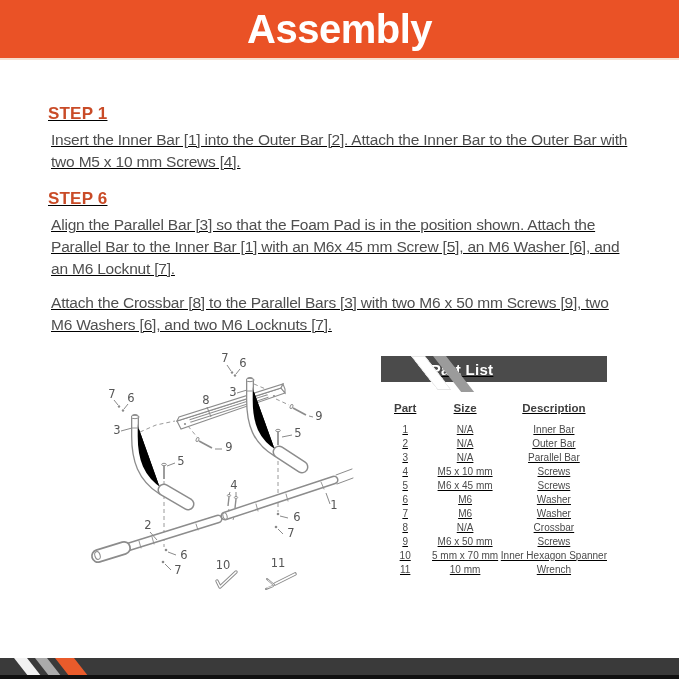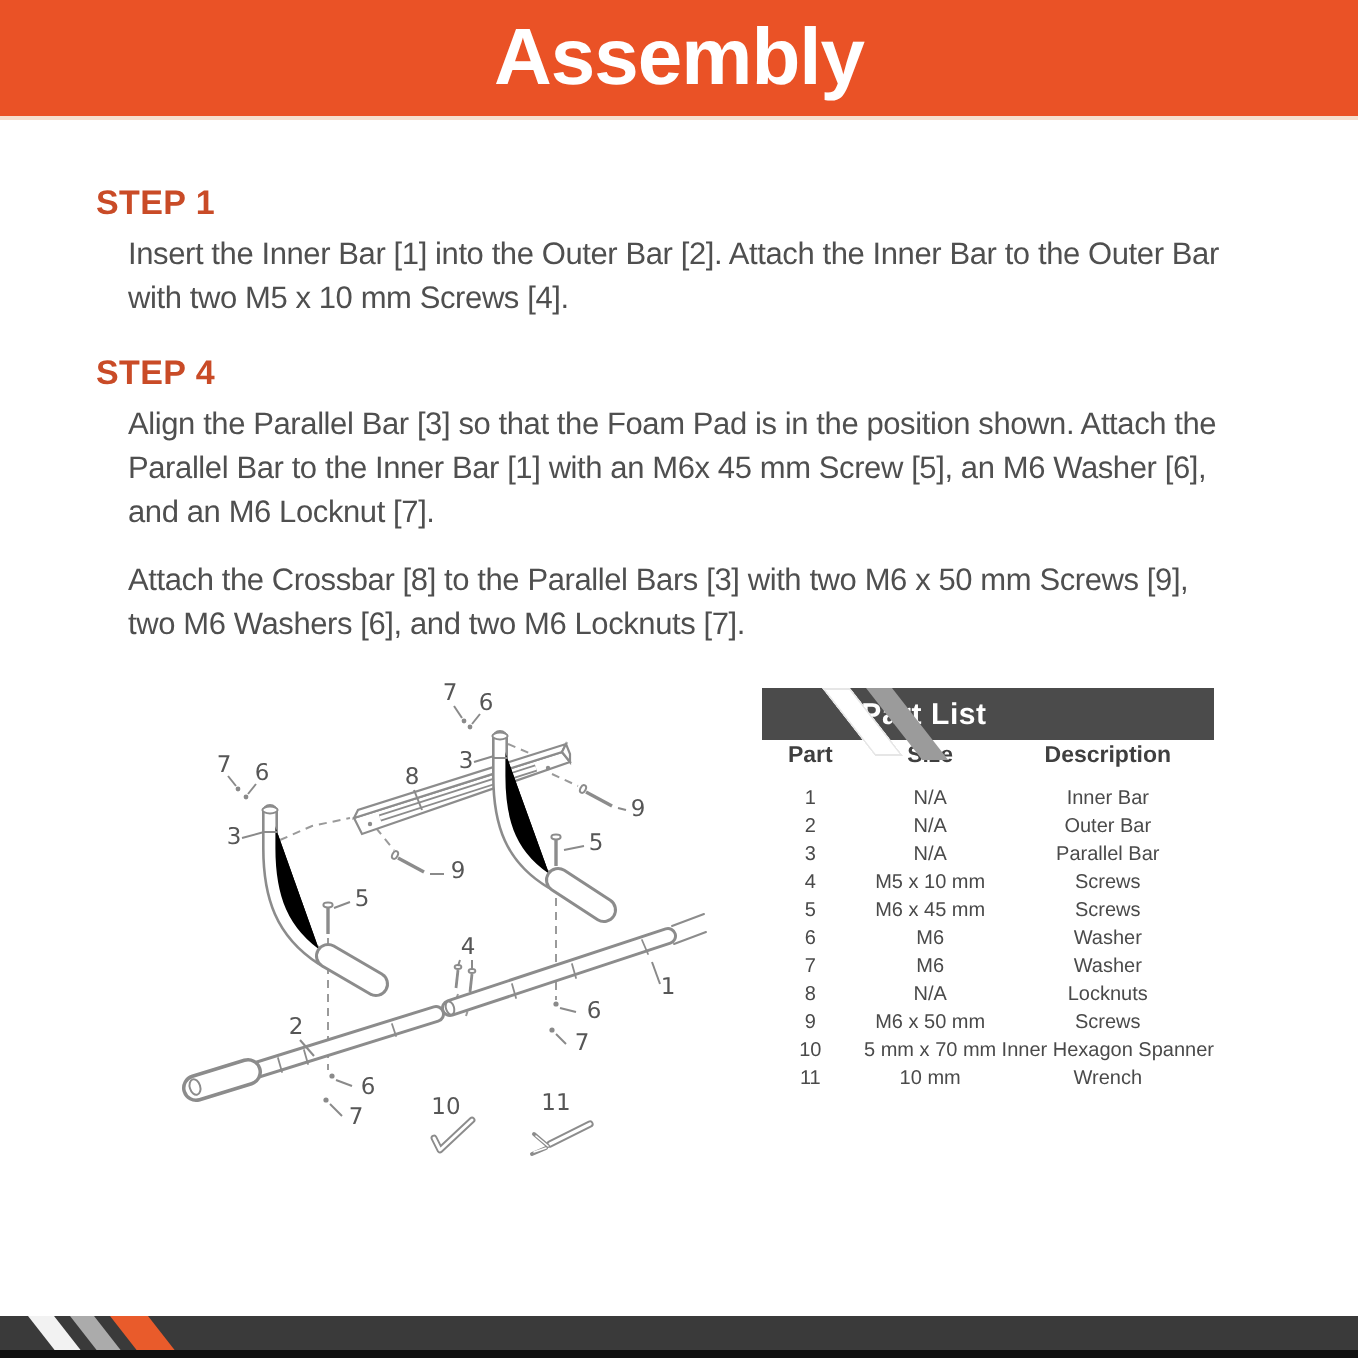--- a/index.html
+++ b/index.html
@@ -15,44 +15,44 @@
   .banner {
     height:60px; background:#EA5226;
     display:flex; align-items:center; justify-content:center;
     border-bottom:2px solid #F6DFCF;
   }
   .banner h1 {
     margin:0; color:#fff; font-size:40px; font-weight:bold; letter-spacing:-0.5px;
   }
 
   
-  .content { padding:16px 44px 0 48px; }
+  .content { padding:28px 44px 0 48px;text-decoration:underline; }
   .step-label {
     margin:16px 0 5px; color:#C94B27; font-size:17px; font-weight:bold; letter-spacing:0.2px;
   }
   .step p {
-    margin:0 16px 12px; color:#4F4F4F; font-size:15.5px; line-height:22px; letter-spacing:-0.2px;
+    margin:0 3px 12px; color:#4F4F4F; font-size:15.5px; line-height:22px; letter-spacing:-0.2px;
   }
   .step p + p { margin-top:14px; }
 
   
   .bottom { display:flex; align-items:flex-start; margin:2px 28px 0 30px; }
   .diagram { flex:0 0 300px; }
 
   .partlist { flex:1; margin-left:3px; margin-top:8px; }
   .pl-bar {
     position:relative; height:26px; background:#4B4B4B;
     display:flex; align-items:center; justify-content:center;
   }
   .pl-title { color:#fff; font-size:15px; font-weight:bold; letter-spacing:0.3px; margin-right:64px; }
   .stripe { position:absolute; top:0; transform:skewX(38deg); transform-origin:top left; }
   .pl-stripe-white { left:30px; width:14px; height:34px; background:#fff; box-shadow:0 0 0 1px #e6e6e6 inset; }
   .pl-stripe-gray  { left:52px; width:13px; height:36px; background:#9B9B9B; }
 
-  .pl-table { width:100%; border-collapse:collapse; margin-top:0; }
+  .pl-table { width:100%; border-collapse:collapse; margin-top:18px; }
   .pl-table th { font-size:11.5px; font-weight:bold; color:#3F3F3F; padding:2px 0 8px; text-align:center; }
   .pl-table td { font-size:10px; color:#4A4A4A; text-align:center; padding:1.5px 0; white-space:nowrap; }
   .col-part { width:33%; } .col-size { width:34%; } .col-desc { width:33%; }
 
   
   .footer {
     position:absolute; left:0; right:0; bottom:0; height:21px;
     background:#3A3A3A; border-bottom:4px solid #101010; overflow:hidden;
   }
   .ft-stripe-white  { left:14px; width:13px; height:21px; background:#F2F2F2; }
@@ -72,21 +72,21 @@
   </header>
 
   <main class="content">
 
     <section class="step">
       <h2 class="step-label">STEP 1</h2>
       <p>Insert the Inner Bar [1] into the Outer Bar [2]. Attach the Inner Bar to the Outer Bar with two M5 x 10 mm Screws [4].</p>
     </section>
 
     <section class="step">
-      <h2 class="step-label">STEP 4</h2>
+      <h2 class="step-label">STEP 6</h2>
       <p>Align the Parallel Bar [3] so that the Foam Pad is in the position shown. Attach the Parallel Bar to the Inner Bar [1] with an M6x 45 mm Screw [5], an M6 Washer [6], and an M6 Locknut [7].</p>
     </section>
 
     <section class="step">
       <p>Attach the Crossbar [8] to the Parallel Bars [3] with two M6 x 50 mm Screws [9], two M6 Washers [6], and two M6 Locknuts [7].</p>
     </section>
 
     <div class="bottom">
 
       <svg class="diagram" width="300" height="252" viewBox="0 0 300 252">
@@ -275,21 +275,21 @@
                 <td>Washer</td>
               </tr>
               <tr>
                 <td>7</td>
                 <td>M6</td>
                 <td>Washer</td>
               </tr>
               <tr>
                 <td>8</td>
                 <td>N/A</td>
-                <td>Locknuts</td>
+                <td>Crossbar</td>
               </tr>
               <tr>
                 <td>9</td>
                 <td>M6 x 50 mm</td>
                 <td>Screws</td>
               </tr>
               <tr>
                 <td>10</td>
                 <td>5 mm x 70 mm</td>
                 <td>Inner Hexagon Spanner</td>

